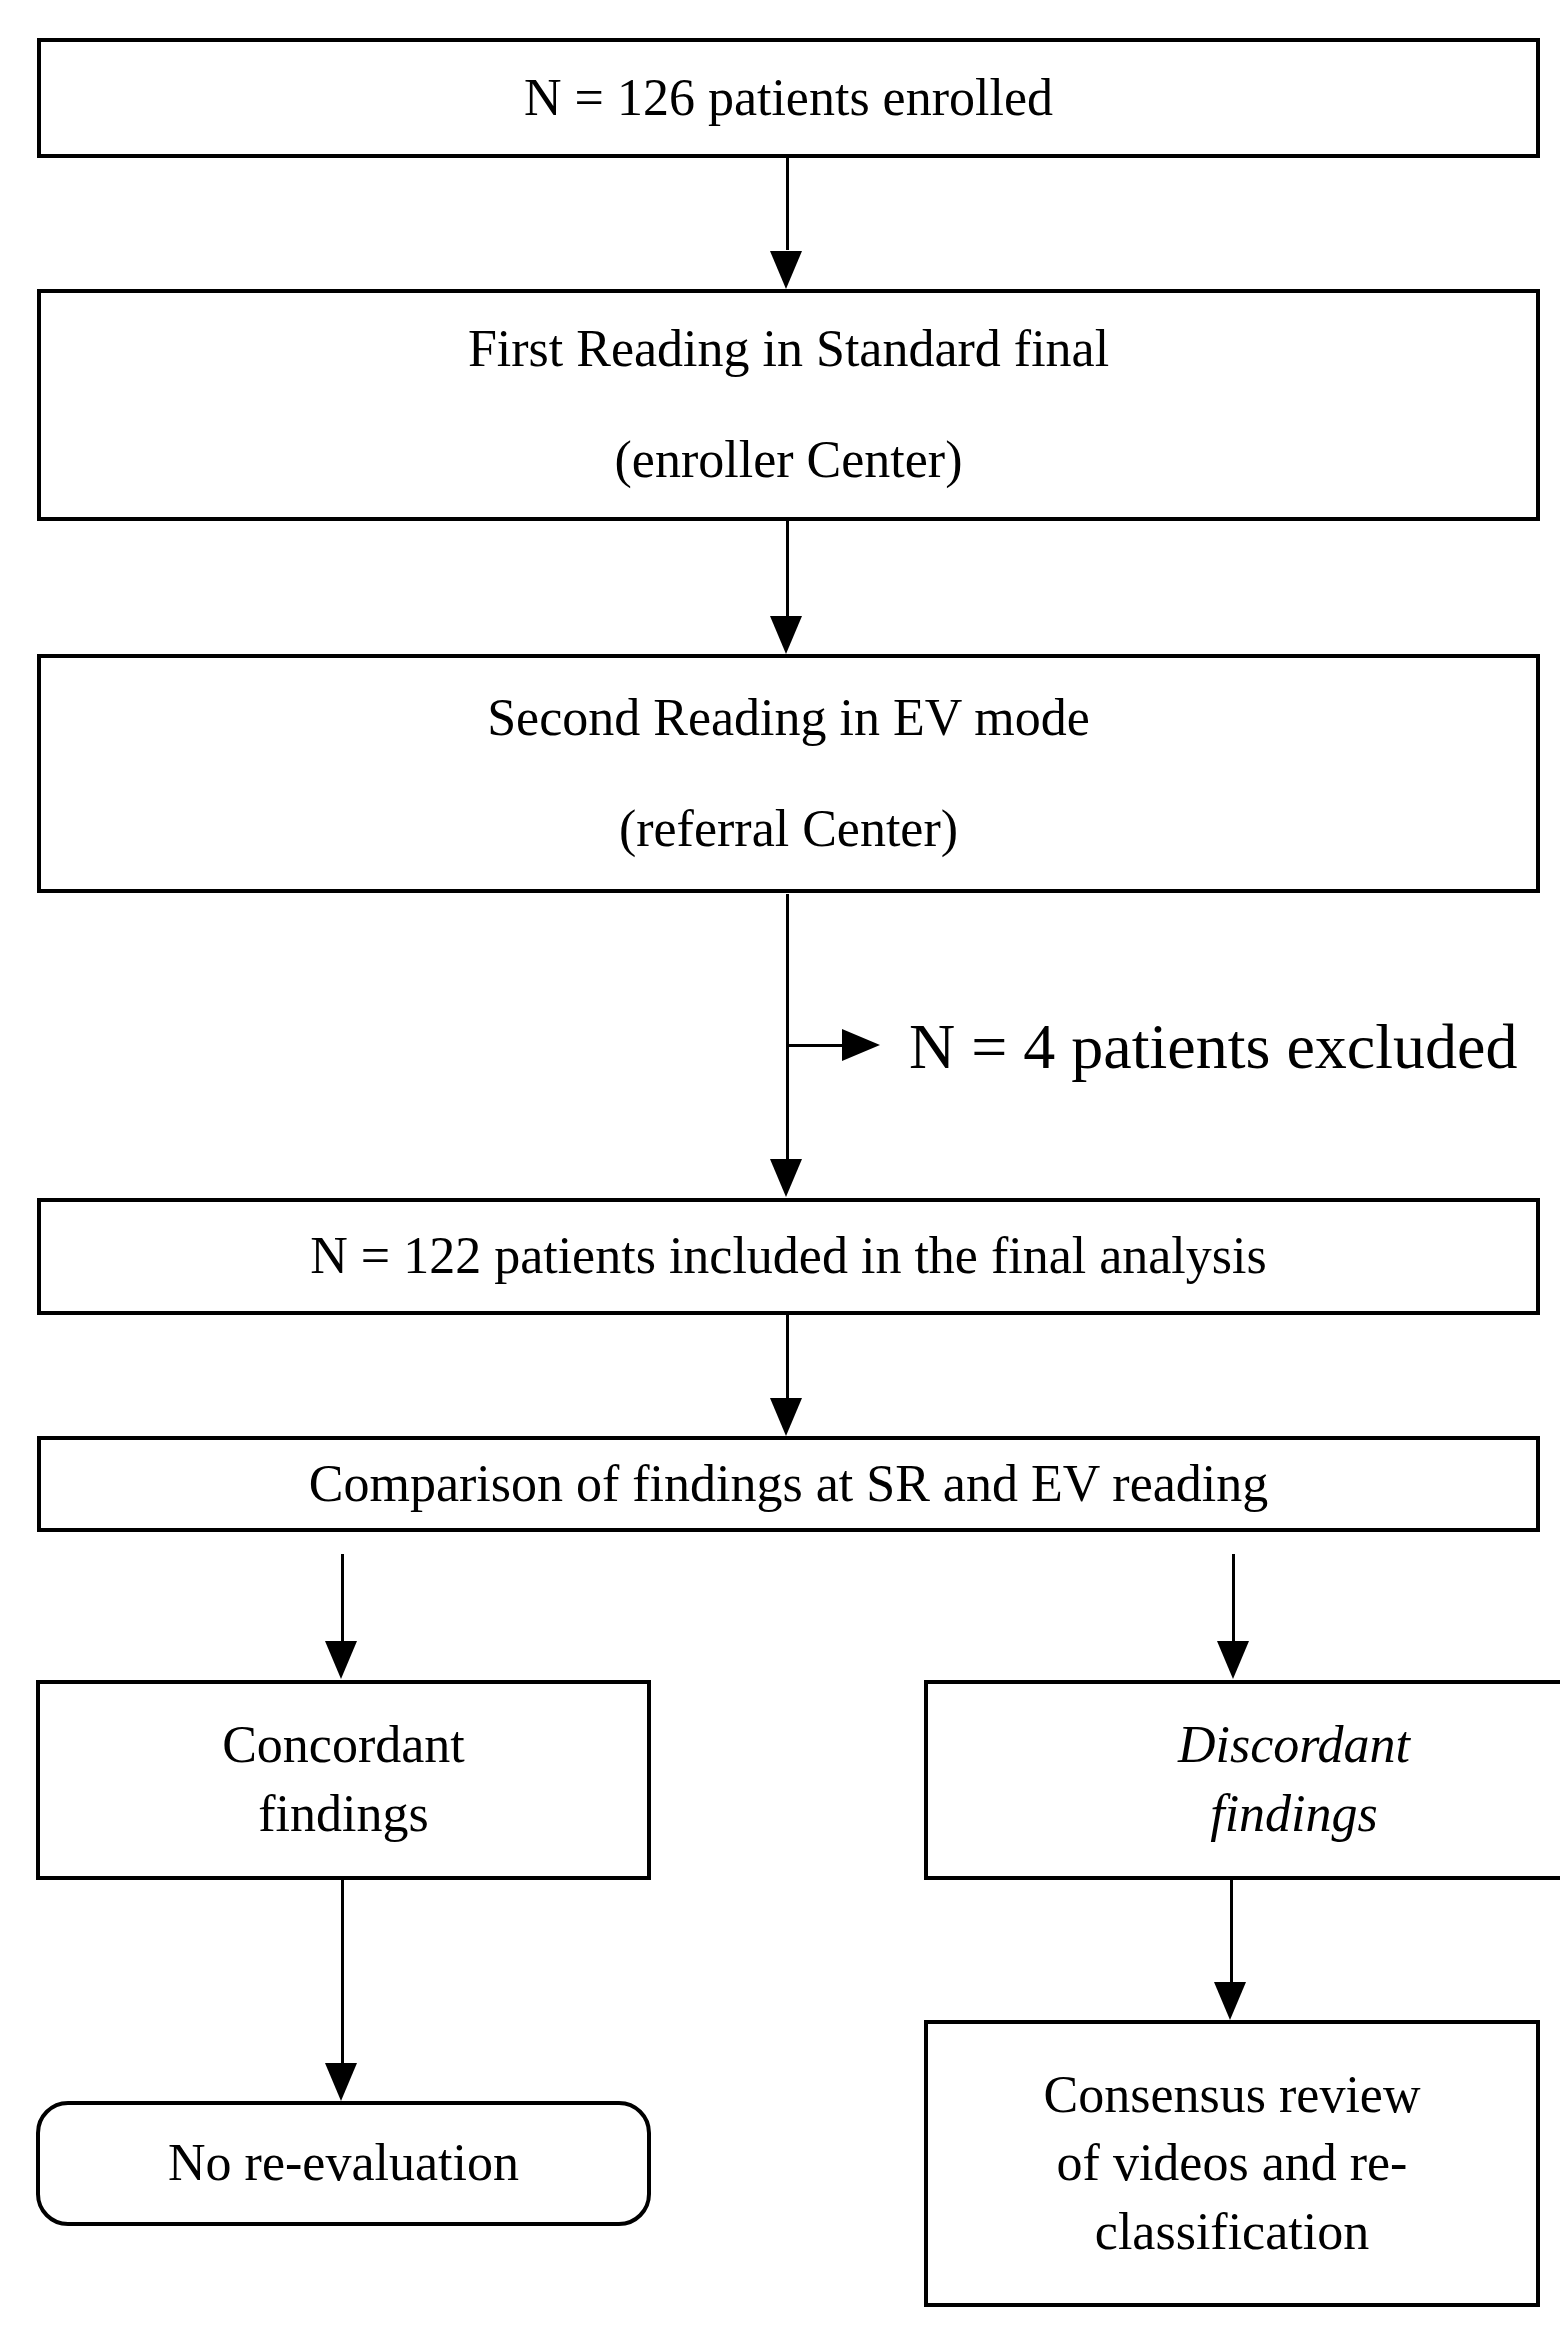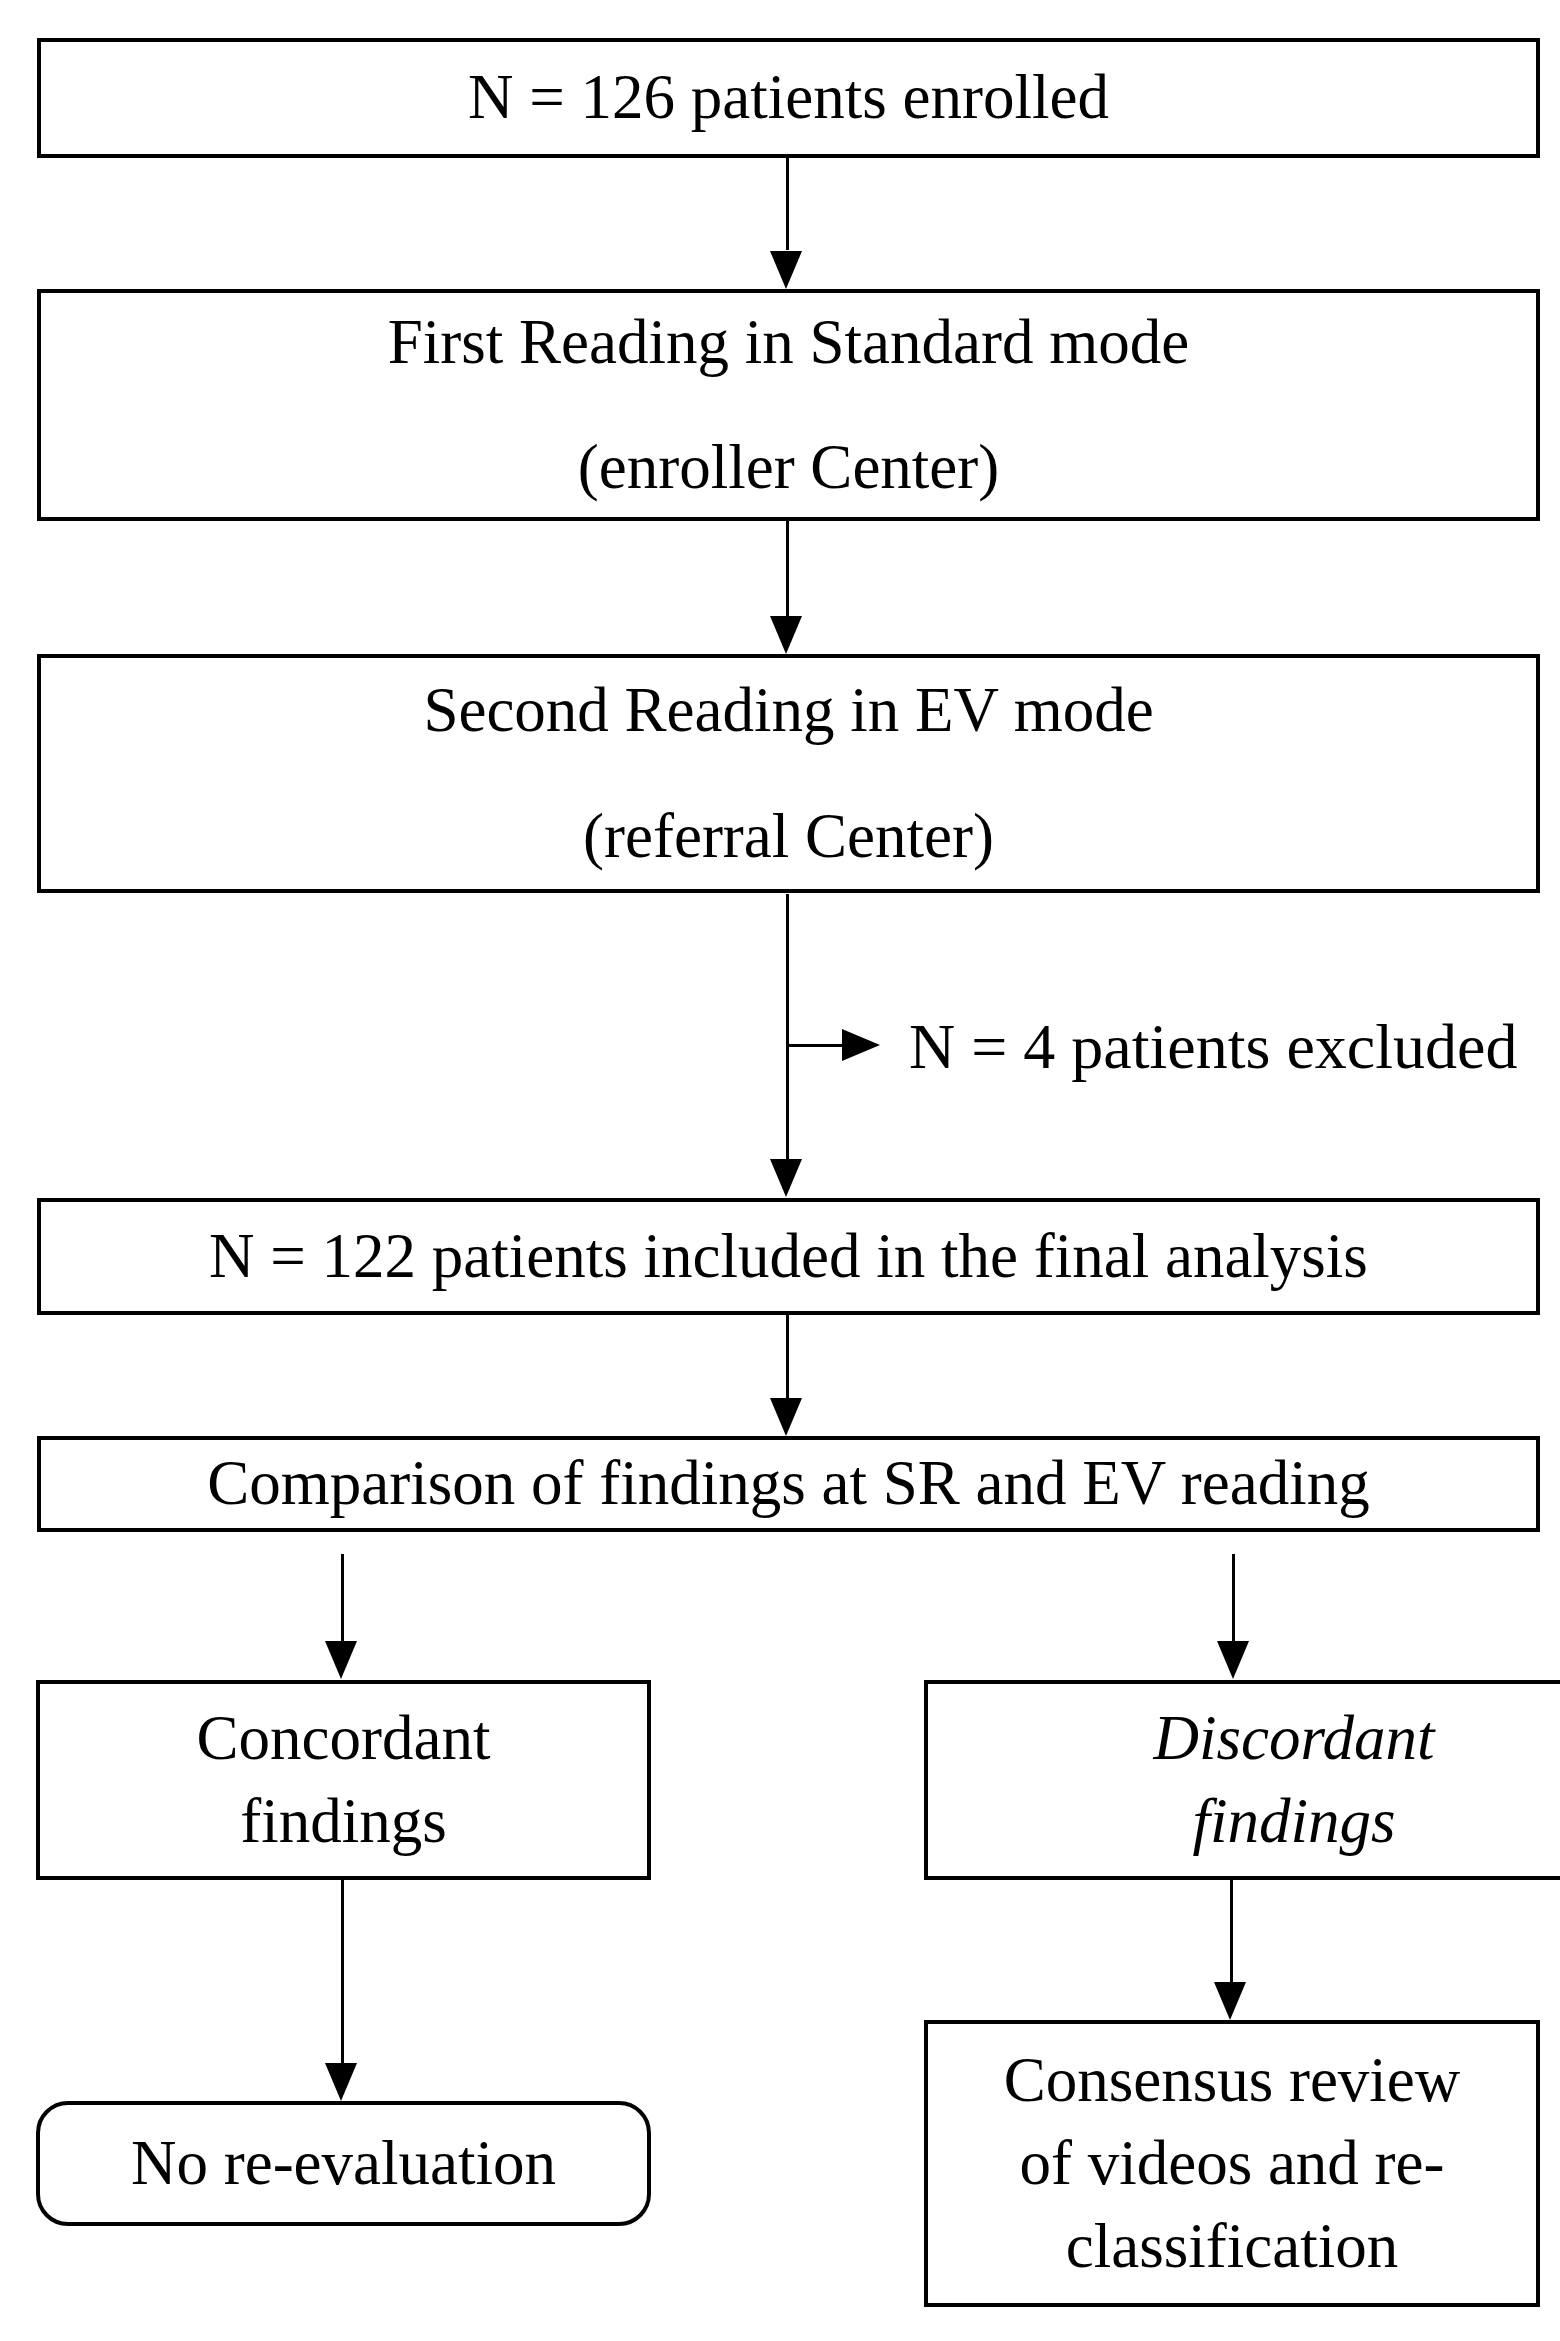--- a/index.html
+++ b/index.html
@@ -15,21 +15,21 @@
   }
   .node {
     position: absolute;
     border: 4.4px solid var(--border, #000000);
     background: var(--background, #ffffff);
     display: flex;
     flex-direction: column;
     align-items: center;
     justify-content: center;
     text-align: right;
-    font-size: 63px;
+    font-size: 52px;
     line-height: 1.32;
     color: var(--text, #000000);
   }
   .node.para-gap { gap: 42px; }
 
   
   .n-enrolled    { left: 37px;   top: 38px;   width: 1503px; height: 120px; }
   .n-first       { left: 37px;   top: 289px;  width: 1503px; height: 232px; }
   .n-second      { left: 37px;   top: 654px;  width: 1503px; height: 239px; }
   .n-included    { left: 37px;   top: 1198px; width: 1503px; height: 117px; }
@@ -89,21 +89,21 @@
 <div class="canvas">
 
   <div class="node n-enrolled">
     <div>N = 126 patients enrolled</div>
   </div>
 
   <div class="vline c1"></div>
   <div class="ah-down h1"></div>
 
   <div class="node n-first para-gap">
-    <div>First Reading in Standard mode</div>
+    <div>First Reading in Standard final</div>
     <div>(enroller Center)</div>
   </div>
 
   <div class="vline c2"></div>
   <div class="ah-down h2"></div>
 
   <div class="node n-second para-gap">
     <div>Second Reading in EV mode</div>
     <div>(referral Center)</div>
   </div>

